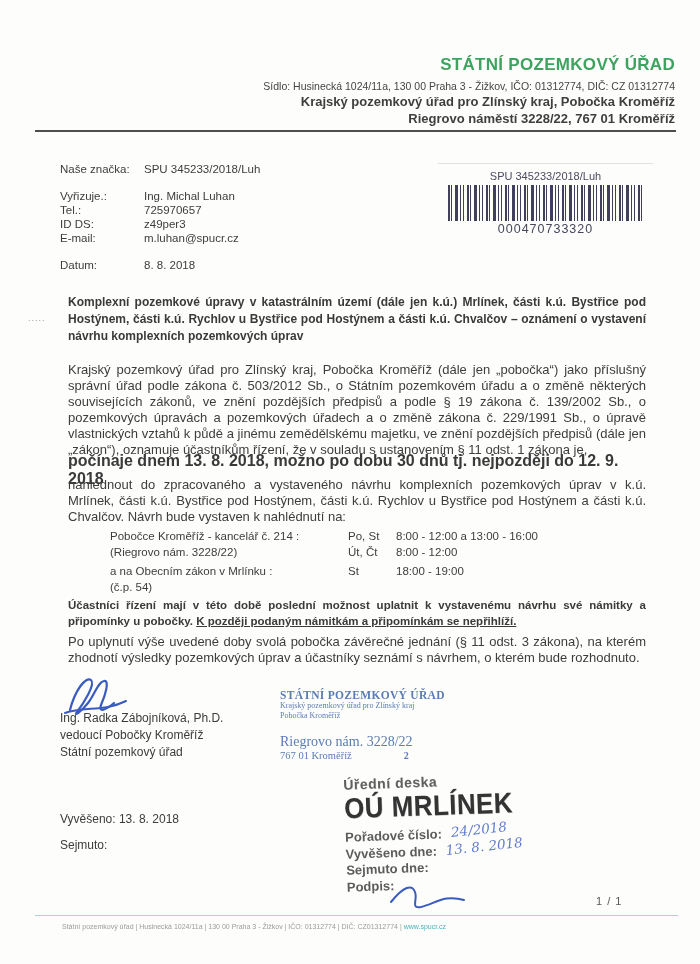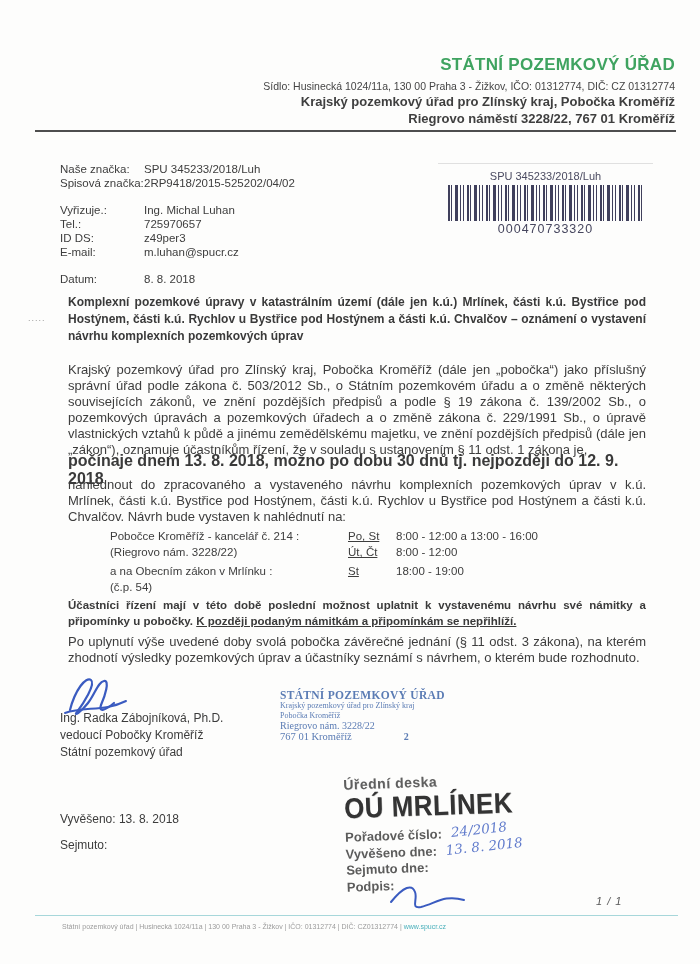--- a/index.html
+++ b/index.html
@@ -49,36 +49,36 @@
              color:#3a3a3a; line-height:17px; text-align:justify; }
   .para { position:absolute; left:68px; width:578px; font-size:13px; line-height:16px;
           color:#3d3d3d; text-align:justify; }
   .p1 { top:362px; }
   .deadline { position:absolute; left:68px; top:452px; width:578px; text-align:left;
               font-size:16px; font-weight:bold; color:#3a3a3a; }
   .p2 { top:477px; }
   .schedule { position:absolute; left:68px; top:528px; width:578px; font-size:11.5px; color:#3d3d3d; }
   .sch-row { display:flex; line-height:16px;margin-left:42px; }
   .sch-place { width:238px; }
-  .sch-days { width:48px;text-decoration:underline; }
+  .sch-days { width:48px; }
   .sch-gap { margin-top:3px; }
   .notice { position:absolute; left:68px; top:598px; width:578px; font-size:11.5px; line-height:15.6px;
             font-weight:bold; color:#3a3a3a; text-align:justify; }
   .notice .ul { text-decoration:underline; }
   .p3 { top:634px; }
 
   
   .sig-svg { position:absolute; left:62px; top:674px; }
   .sig-block { position:absolute; left:60px; top:710px; font-size:12px; line-height:17px; color:#3c3c3c; }
 
   .office-stamp { position:absolute; left:280px; top:689px; color:#5b7cb4;
                   font-family:"Liberation Serif", serif; }
   .os1 { font-size:11.5px; font-weight:bold; letter-spacing:.3px; }
   .os2 { font-size:8px; line-height:9.5px; }
-  .os4 { font-size:10px; margin-top:0; }
+  .os4 { font-size:14px; margin-top:14px; }
   .os5 { font-size:10.5px; }
   .os-num { font-weight:bold; margin-left:52px; font-size:10px; }
 
   
   .vyveseno { position:absolute; left:60px; top:812px; font-size:12px; color:#3c3c3c; }
   .sejmuto  { position:absolute; left:60px; top:838px; font-size:12px; color:#3c3c3c; }
 
   
   .board-stamp { position:absolute; left:345px; top:772px; width:270px; transform:rotate(-2deg);
                  color:#343434; }
@@ -86,21 +86,21 @@
          text-shadow:.4px .4px 0 rgba(0,0,0,.2); }
   .bs2 { font-size:27px; font-weight:bold; letter-spacing:.5px; transform:scale(.96,1.06);
          transform-origin:left; margin:1px 0 5px 0; text-shadow:.5px .5px 0 rgba(0,0,0,.25); }
   .bs-row { font-size:13px; font-weight:bold; line-height:16.5px; opacity:.8; position:relative; }
   .hand { font-family:"DejaVu Serif", serif; font-style:italic; color:#3a5bc0; font-weight:normal;
           font-size:13.5px; position:absolute; transform:rotate(-4deg); white-space:nowrap; }
   .hand-poradove { left:106px; top:-4px; }
   .hand-vyveseno { left:100px; top:-4px; }
   .podpis-svg { position:absolute; left:388px; top:882px; }
 
-  .page-num { position:absolute; left:596px; top:895px; font-size:11px; color:#585858; letter-spacing:1px;font-style:italic; }
+  .page-num { position:absolute; left:596px; top:895px; font-size:11px; color:#585858; letter-spacing:1px; }
 
   
   .footer-rule { position:absolute; left:35px; top:915px; width:643px; height:1px; background:#a7d7da; }
   .footer { position:absolute; left:62px; top:923px; font-size:7px; color:#9b9b9b; }
   .footer .link { color:#4ab0bb; }
 </style>
 </head>
 <body>
 
 <div class="page">
@@ -111,24 +111,20 @@
     <div class="addr1">Sídlo: Husinecká 1024/11a, 130 00 Praha 3 - Žižkov, IČO: 01312774, DIČ: CZ 01312774</div>
     <div class="addr2">Krajský pozemkový úřad pro Zlínský kraj, Pobočka Kroměříž</div>
     <div class="addr3">Riegrovo náměstí 3228/22, 767 01 Kroměříž</div>
   </div>
   <div class="header-rule"></div>
 
   <div class="ref-block">
     <div class="ref-row">
       <span class="ref-label">Naše značka:</span>
       <span>SPU 345233/2018/Luh</span>
-    </div>
-    <div class="ref-row">
-      <span class="ref-label">Spisová značka:</span>
-      <span>2RP9418/2015-525202/04/02</span>
     </div>
     <div class="gap"></div>
     <div class="ref-row">
       <span class="ref-label">Vyřizuje.:</span>
       <span>Ing. Michal Luhan</span>
     </div>
     <div class="ref-row">
       <span class="ref-label">Tel.:</span>
       <span>725970657</span>
     </div>

